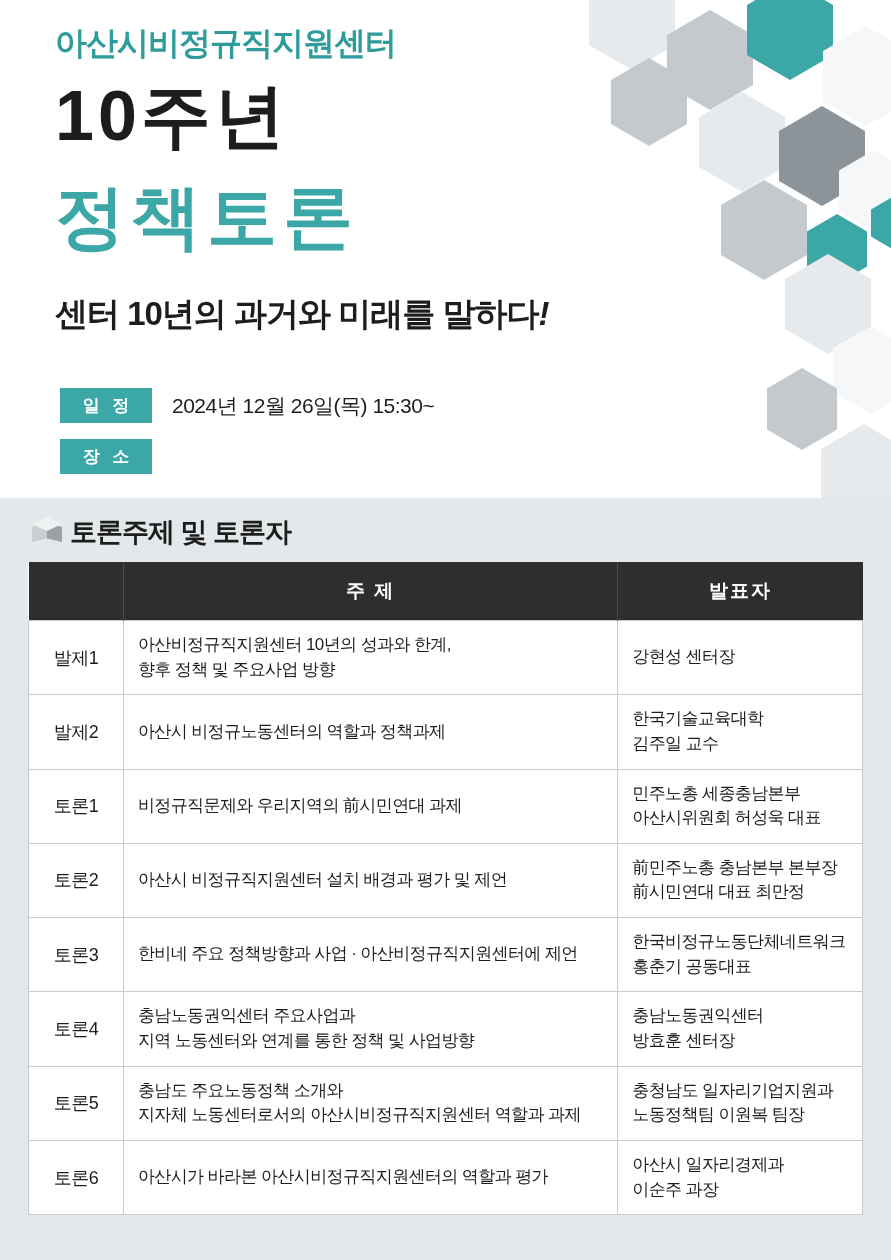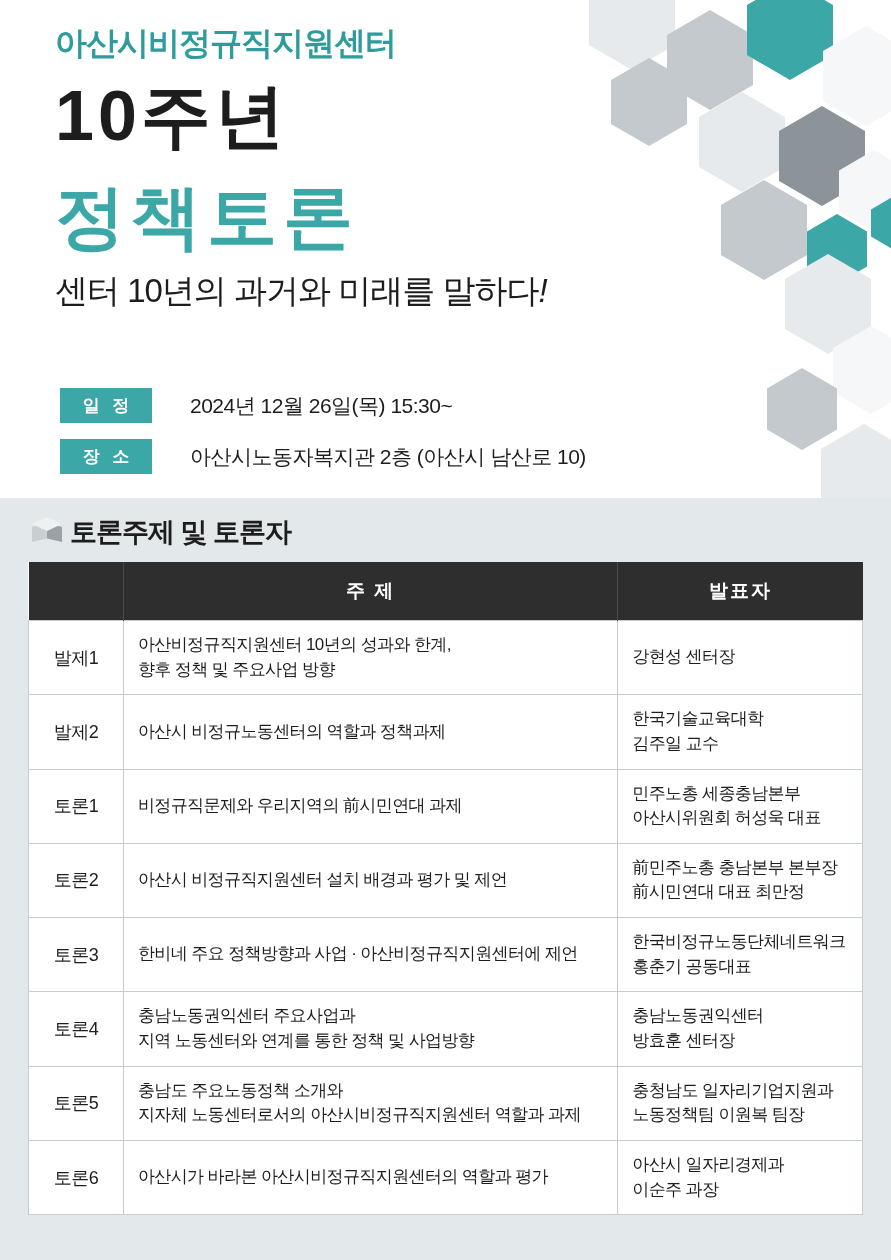--- a/index.html
+++ b/index.html
@@ -50,43 +50,42 @@
   }
   .t-policy {
     color: #3ba7a6;
     font-size: 70px;
     font-weight: bold;
     letter-spacing: 6px;
     line-height: 1.12;
     margin-top: 24px;
   }
   .subtitle {
-    margin-top: 13px;
+    margin-top: 36px;
     color: #1d1d1d;
     font-size: 33px;
-    font-weight: normal;
+    font-weight: bold;
     letter-spacing: -1px;
   }
   .subtitle i { font-style: italic; }
 
   
   .info { position: absolute; left: 60px; top: 388px; }
   .inforow { display: flex; align-items: center; margin-bottom: 16px; gap: 20px; }
   .tag {
     background: #3ba7a6;
     color: #ffffff;
     font-size: 17px;
     font-weight: bold;
     letter-spacing: 4px;
     padding: 6px 14px 6px 18px;
     min-width: 92px;
     text-align: center;
   }
   .infotext {
-    margin-left: 18px;
     font-size: 21px;
     color: #1d1d1d;
     letter-spacing: -0.5px;
   }
 
   
   .section {
     position: absolute;
     left: 0; top: 498px;
     width: 891px; height: 762px;
@@ -183,21 +182,20 @@
     </div>
   </div>
 
   <div class="info">
     <div class="inforow">
       <div class="tag">일 정</div>
       <div class="infotext">2024년 12월 26일(목) 15:30~</div>
     </div>
     <div class="inforow">
       <div class="tag">장 소</div>
-      <div class="infotext">아산시노동자복지관 2층 (아산시 남산로 10)</div>
     </div>
   </div>
 
   <div class="section">
     <div class="sec-title">
       <span class="cube-icon">
         <span class="f1"></span>
           <span class="f2"></span>
           <span class="f3"></span>
       </span>

